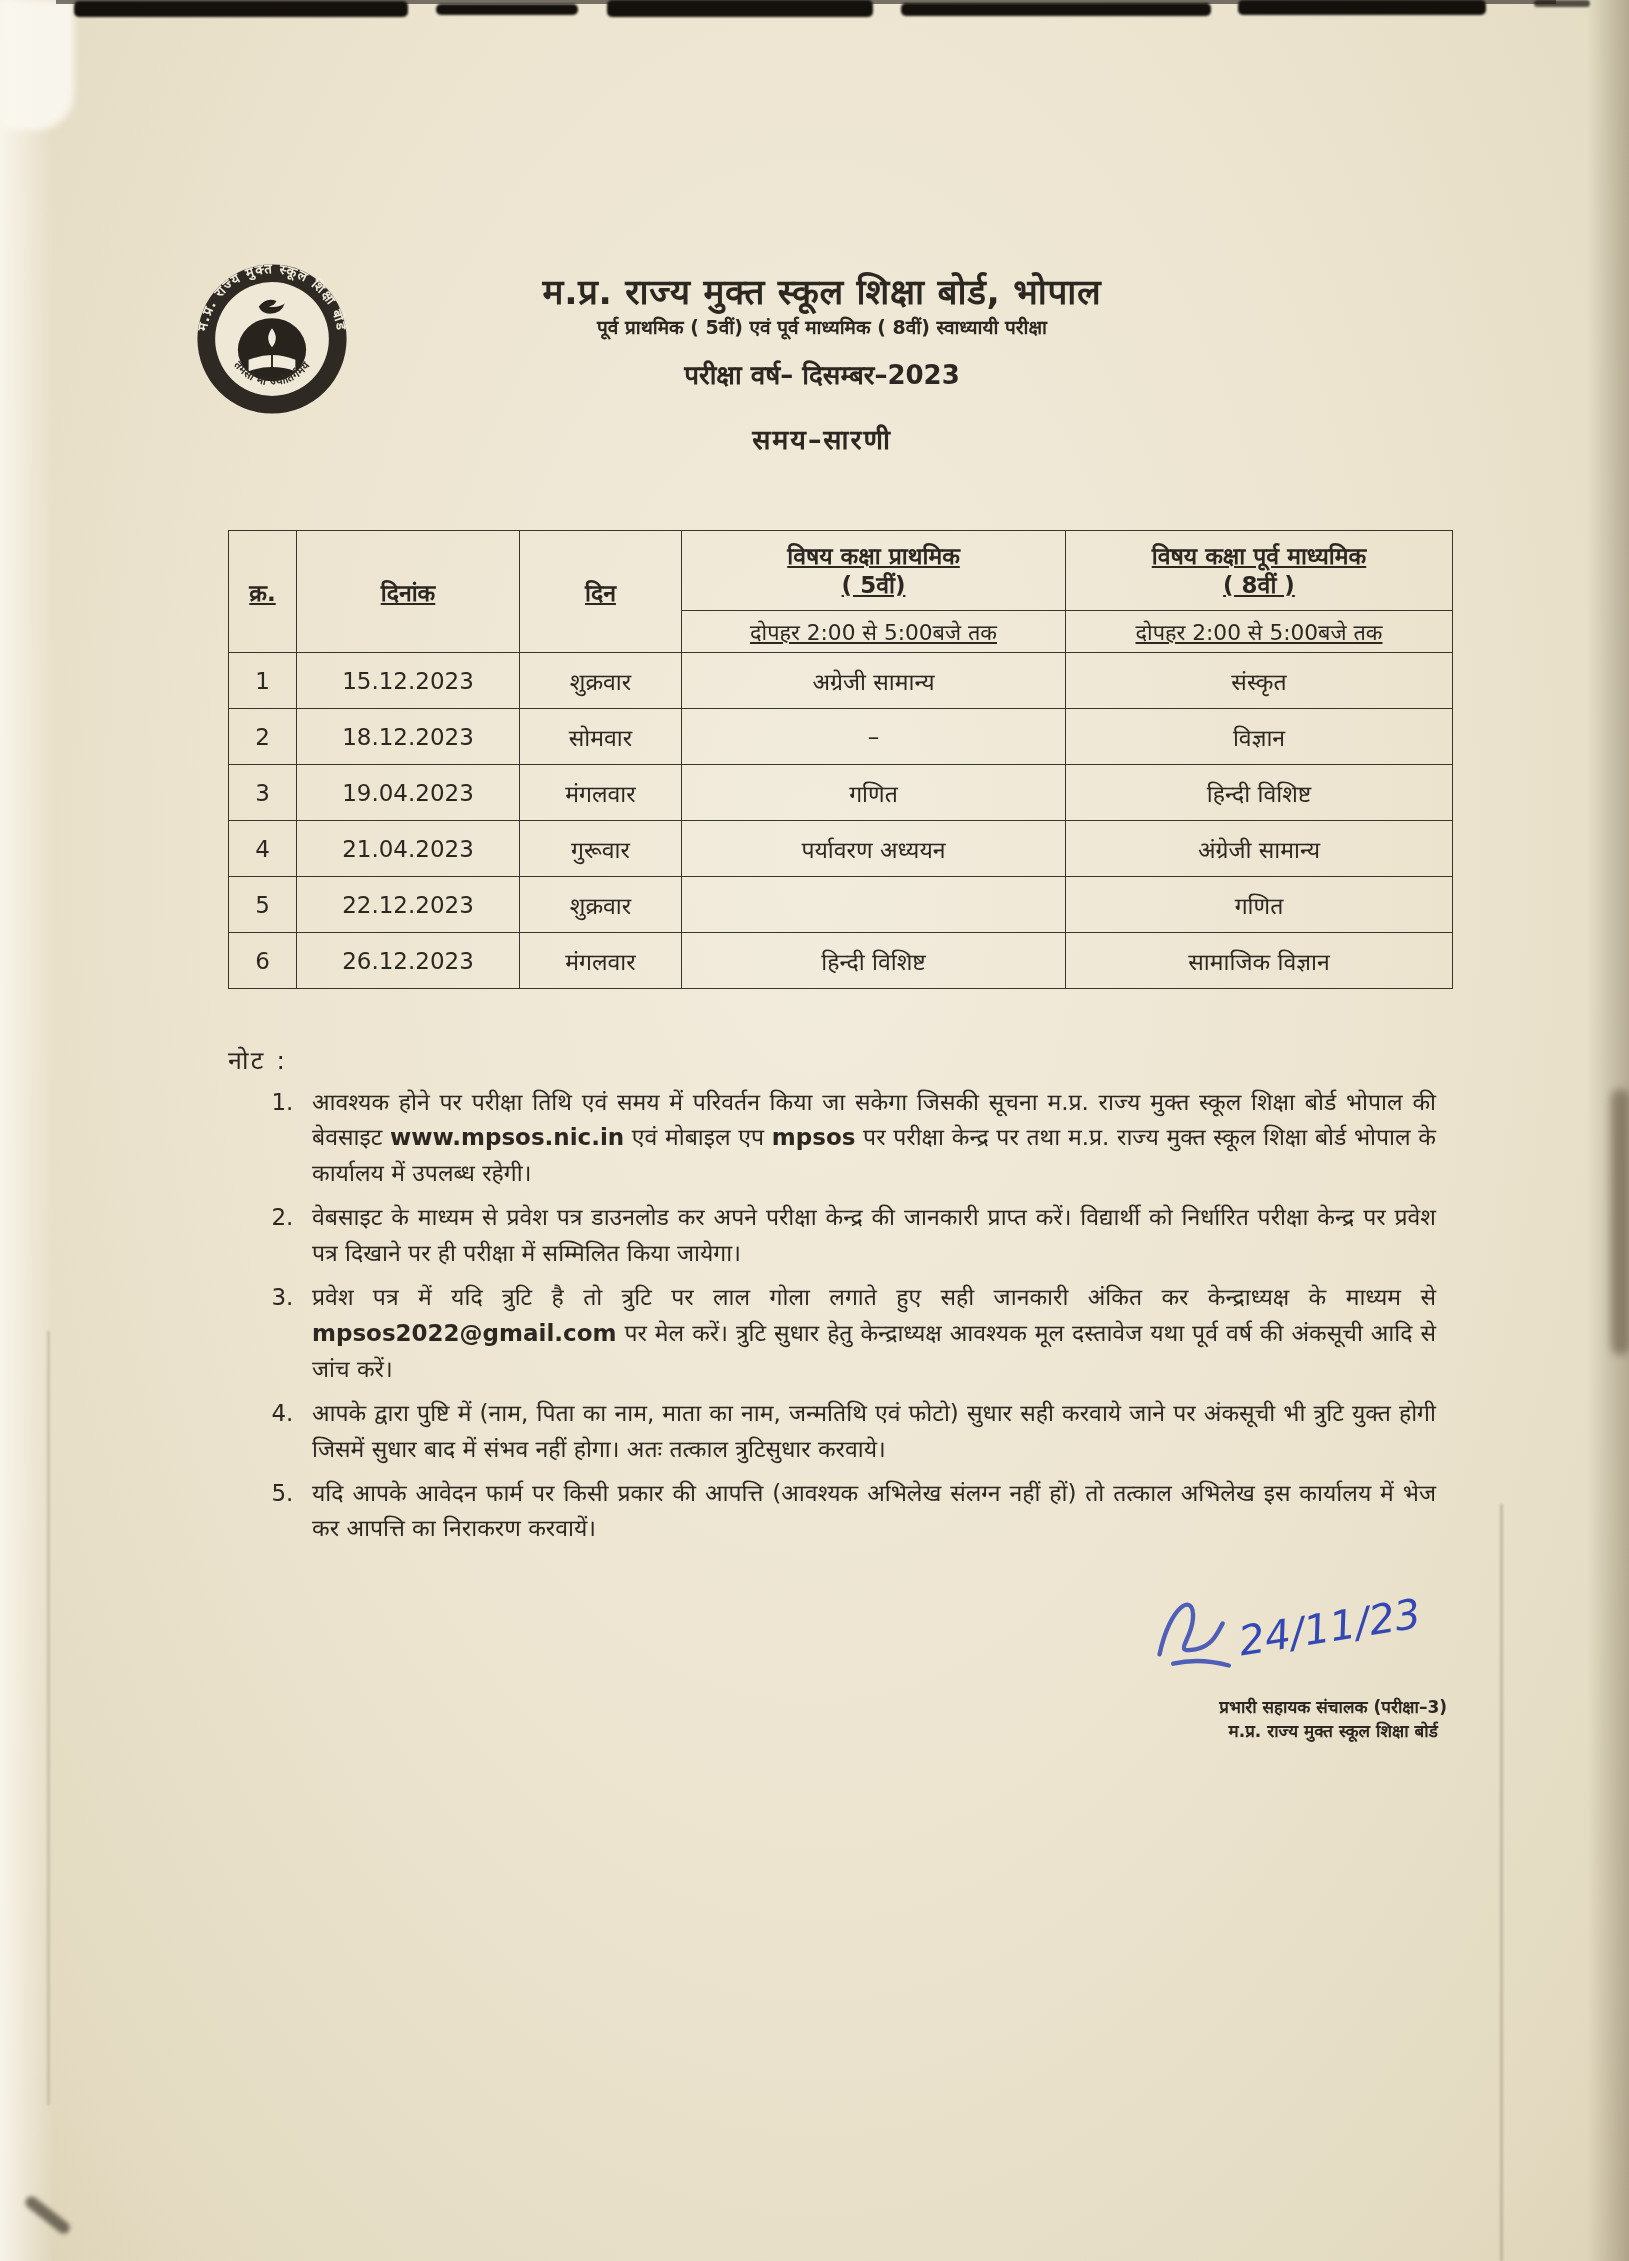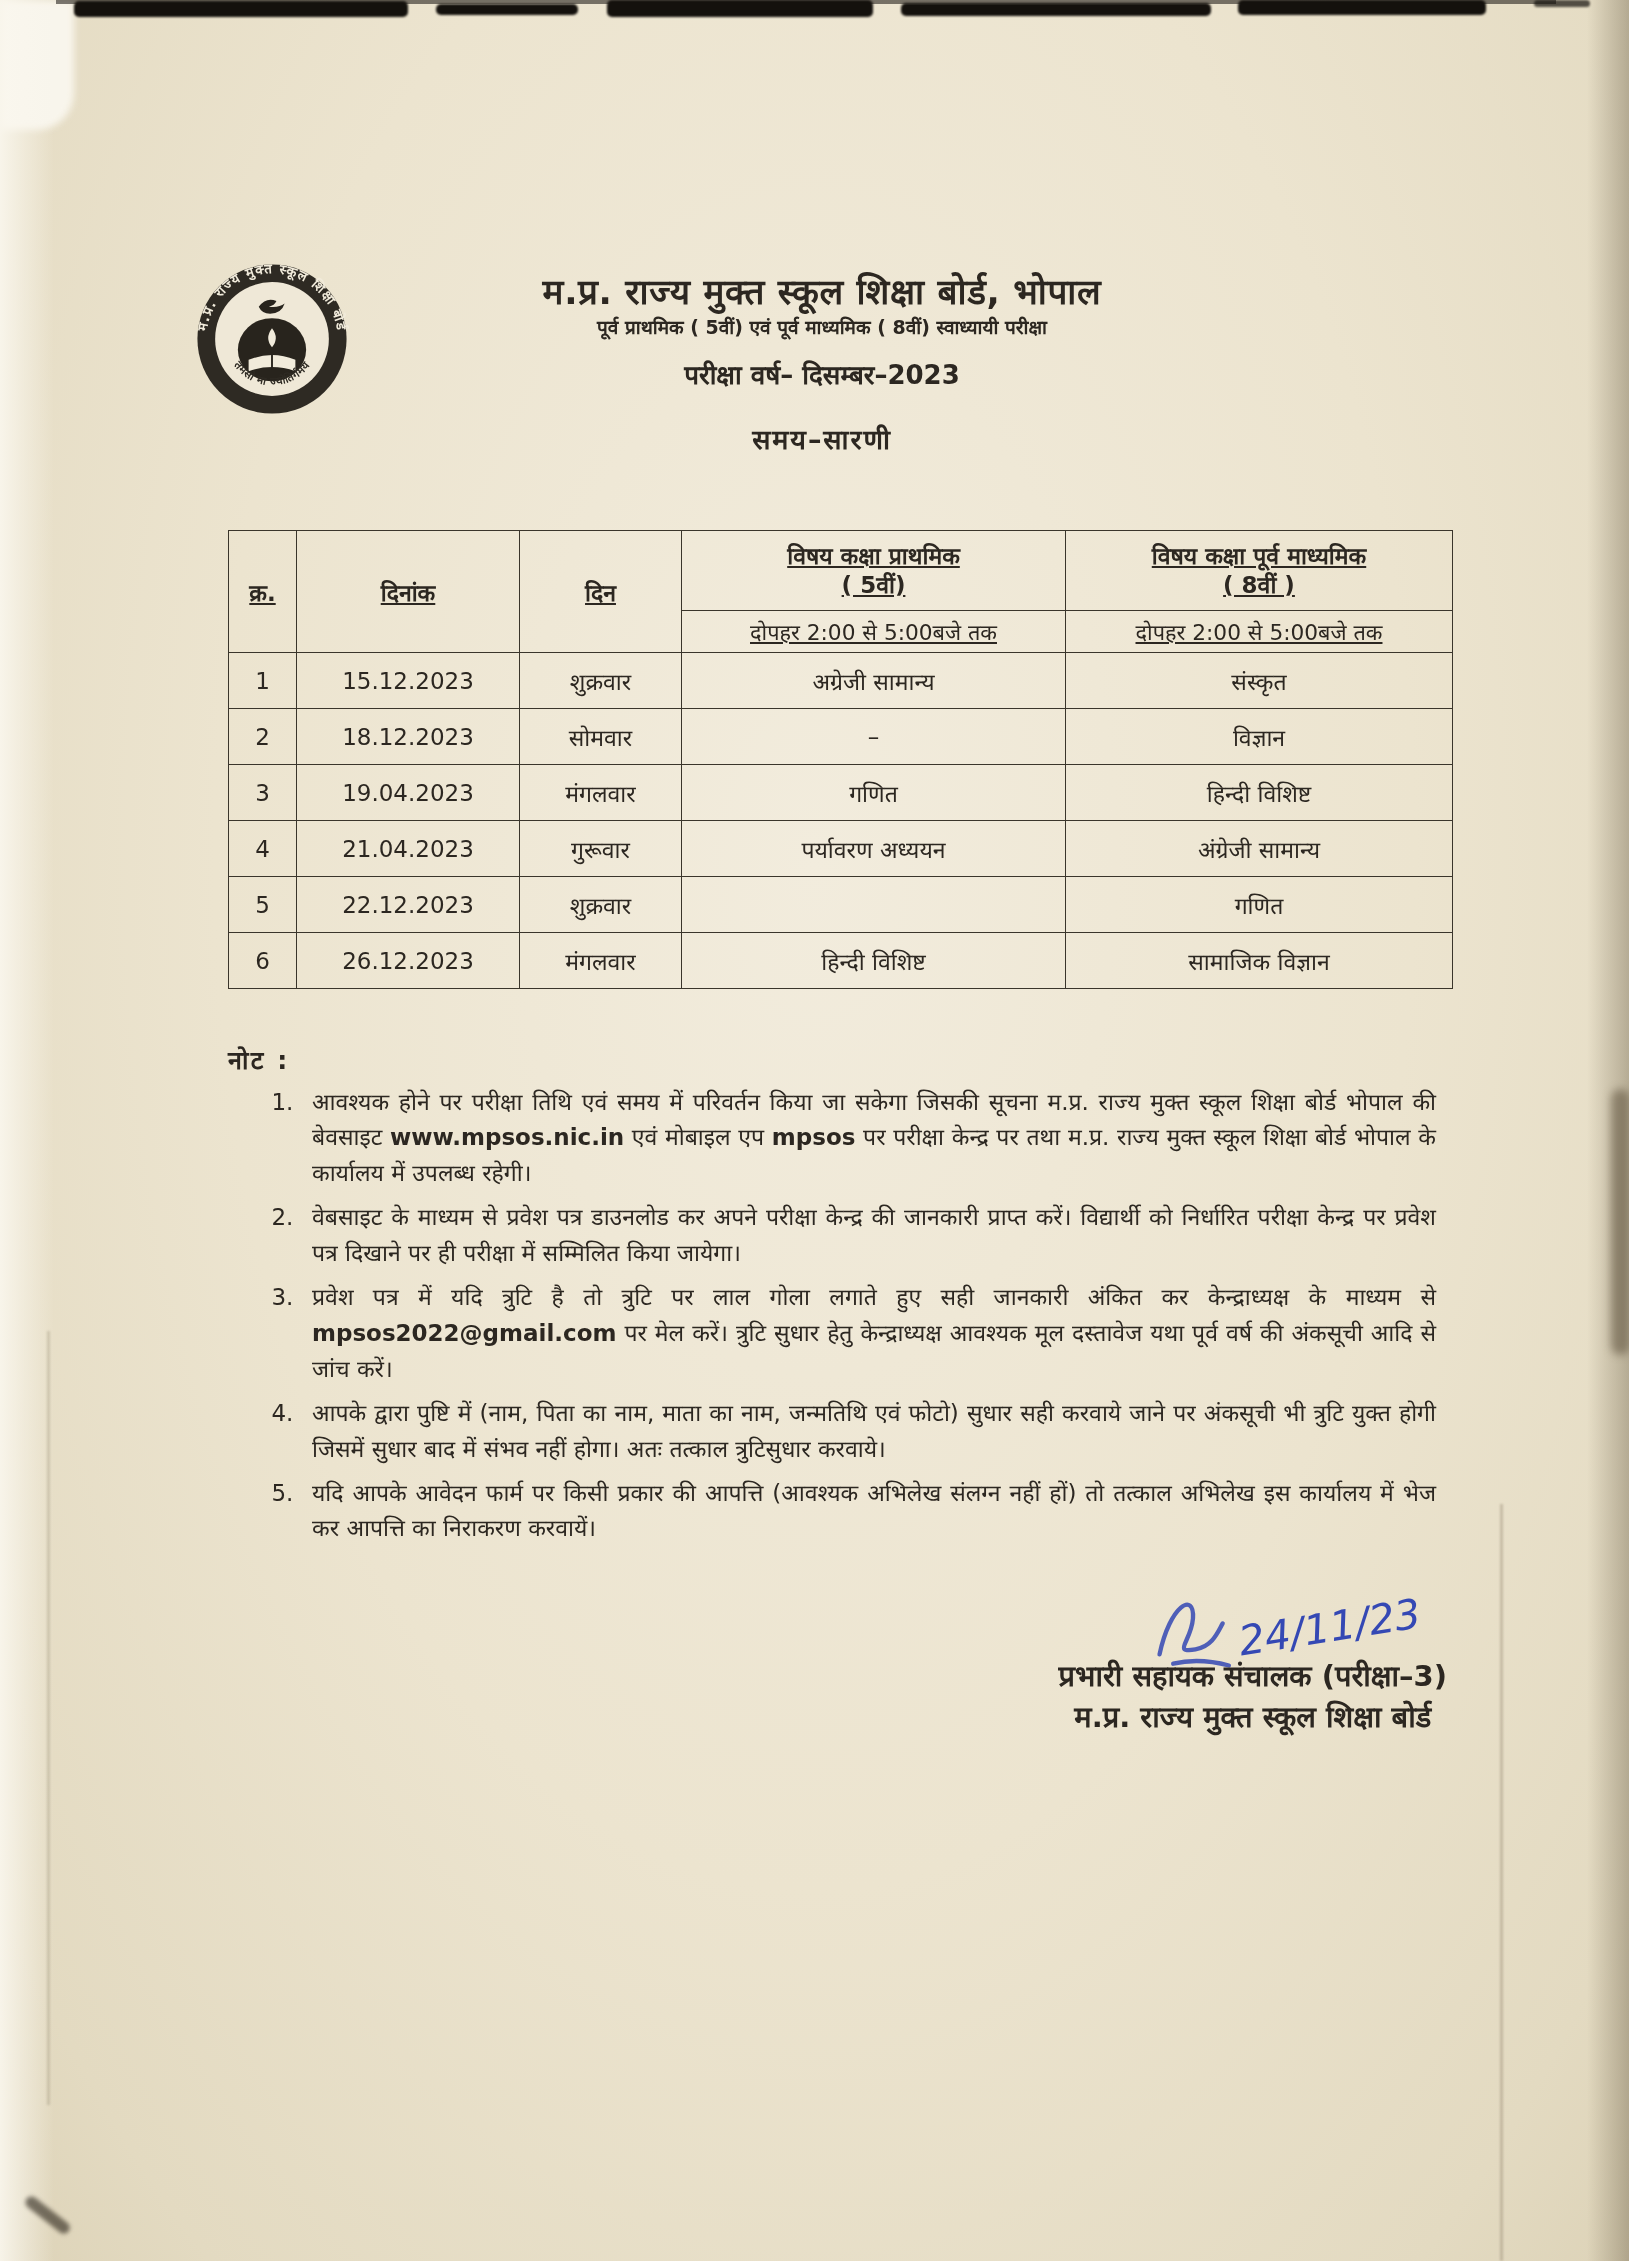--- a/index.html
+++ b/index.html
@@ -44,29 +44,29 @@
     font-size:23px; padding:5px 6.2px;
   }
   table.tt th { font-weight:bold;text-decoration:underline; }
   table.tt td { font-weight:normal; height:45px; }
   .th-line { display:block; line-height:1.25; }
   tr.time-row th { font-weight:normal; font-size:21.7px; height:31px; }
   tr.head-row th { height:69px; }
 
   
   .notes { margin:53px 0 0 228px; width:1208px; }
-  .notes-label { font-size:25px; font-weight:bold; letter-spacing:2.5px; }
+  .notes-label { font-size:25px; font-weight:normal; letter-spacing:2.5px; }
   .note { display:flex; margin-top:8.7px; }
   .note-num { flex:none; width:84px; box-sizing:border-box; text-align:right; padding-right:18.6px; font-size:23px; line-height:1.55; }
   .note-text { flex:1; font-size:23px; line-height:1.55; text-align:justify; }
   .note-text .b { font-weight:bold; }
 
   
   .scribble { position:absolute; left:1136px; top:1580px; width:322px; height:124px; }
-  .signoff { position:absolute; top:1656px; right:183px; text-align:center; font-size:29px; font-weight:bold; line-height:1.4; }
+  .signoff { position:absolute; top:1696px; right:183px; text-align:center; font-size:17px; font-weight:bold; line-height:1.4; }
 </style>
 </head>
 <body>
 
 <div class="page">
 
   <div class="corner-tl"></div>
   <div class="edge-left"></div>
   <div class="edge-right"></div>
   <div class="scan-topline"></div>

